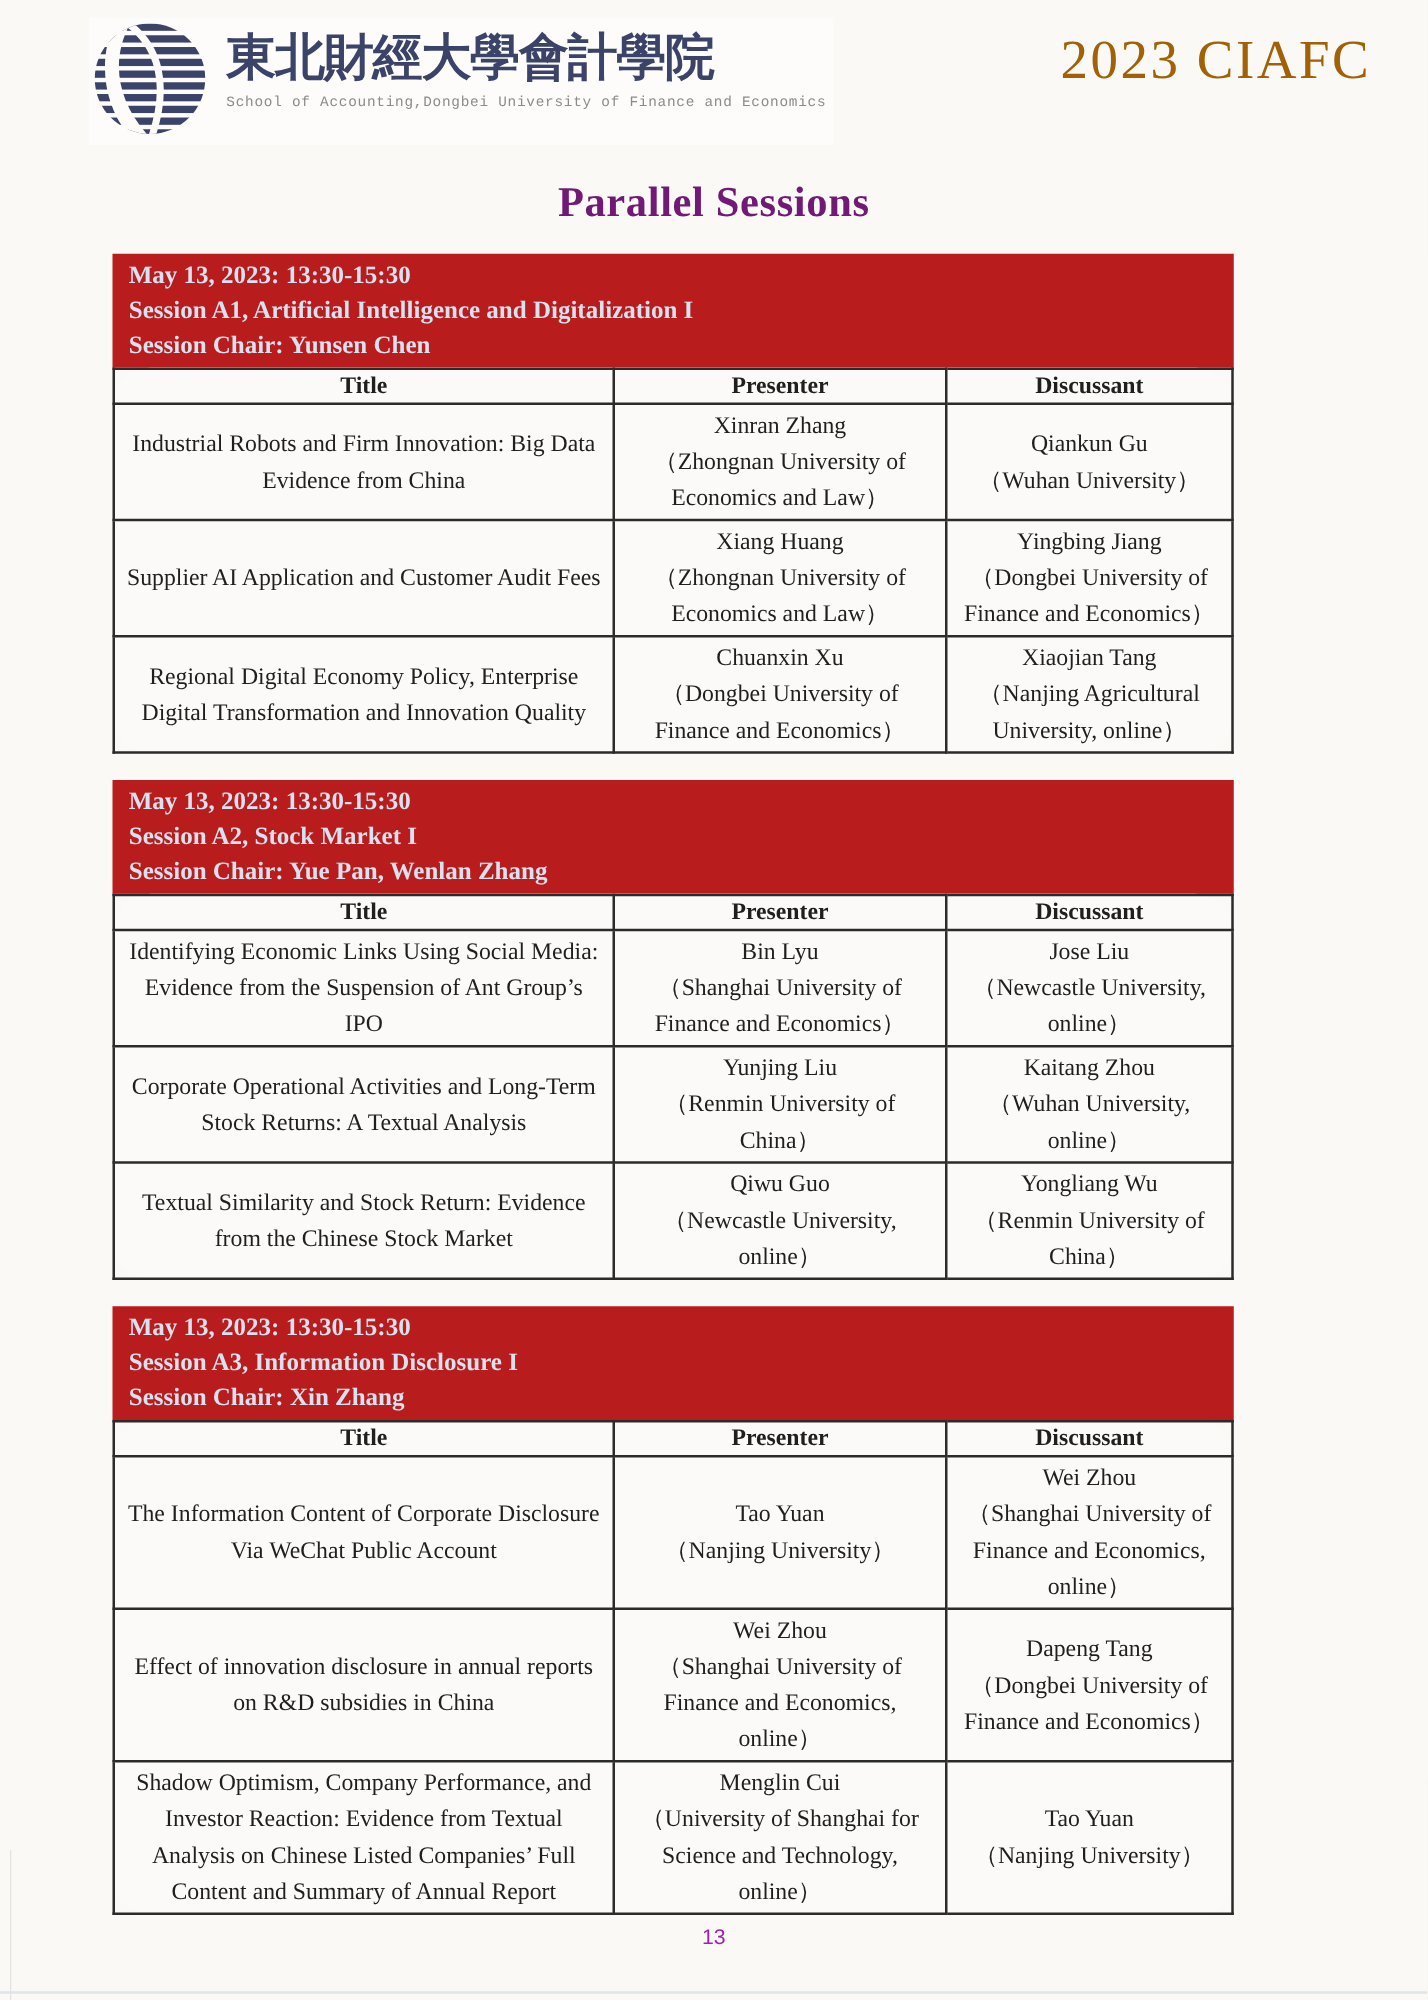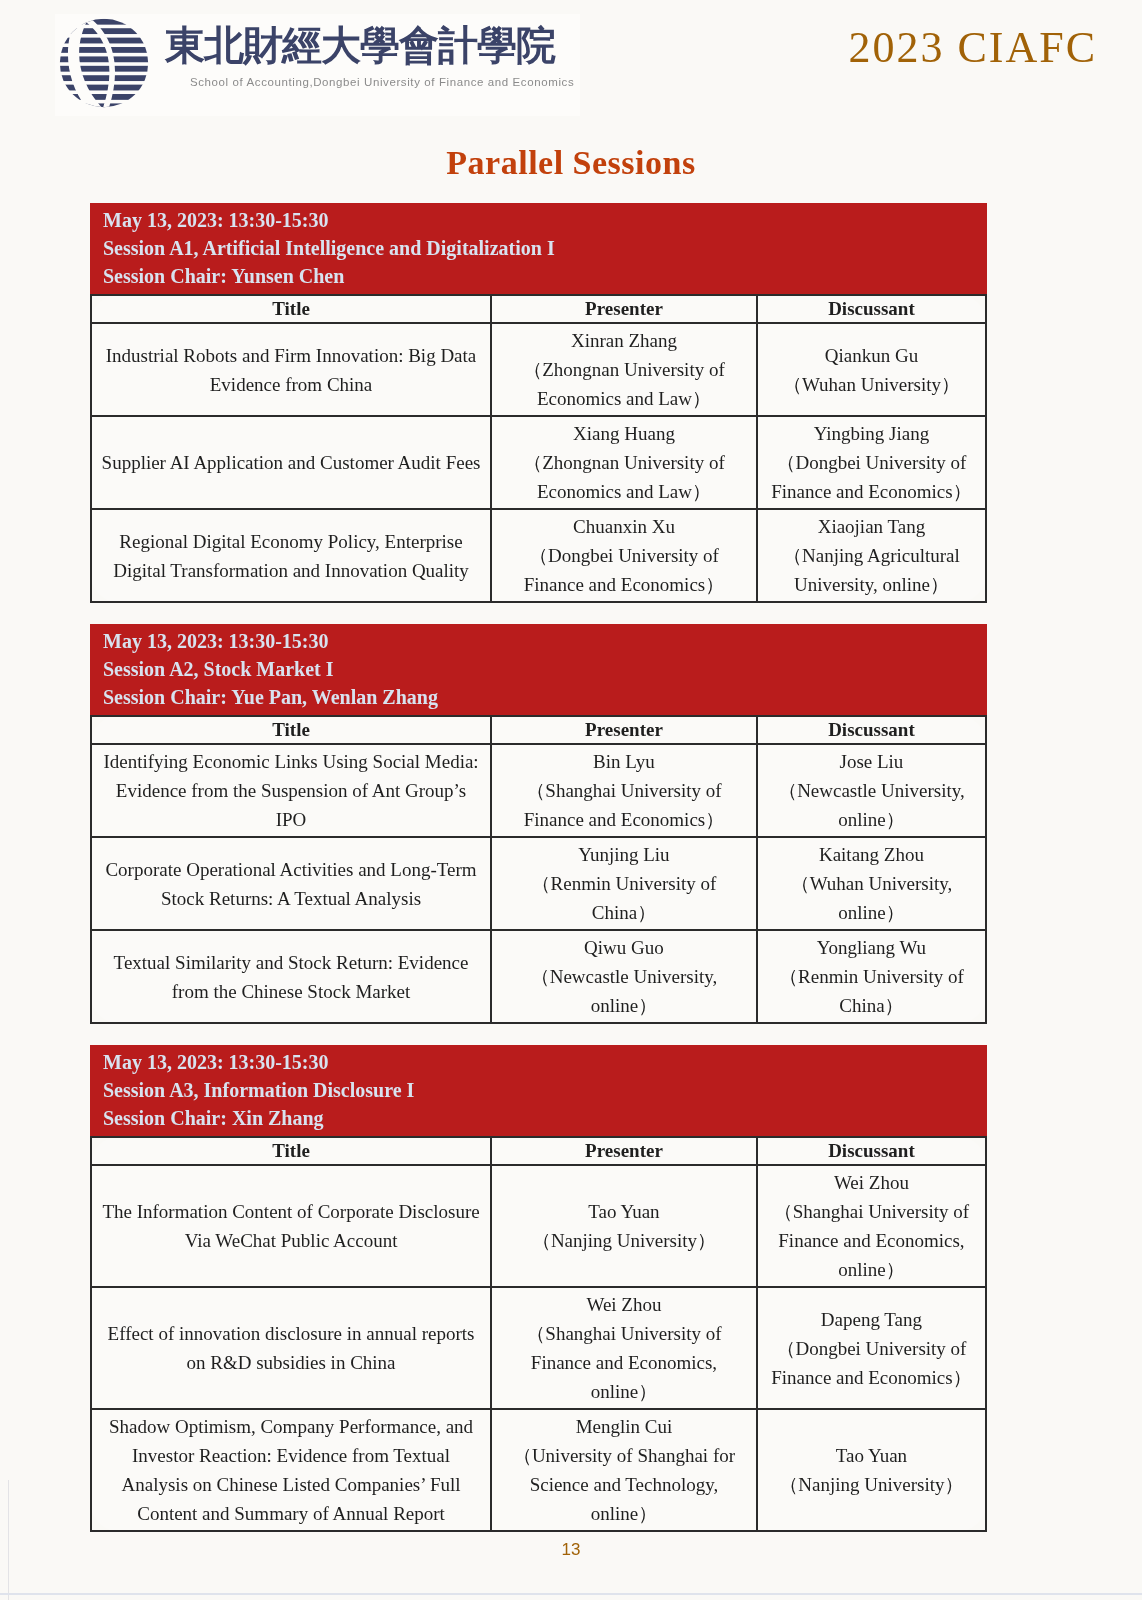--- a/index.html
+++ b/index.html
@@ -10,58 +10,57 @@
     height: 1600px;
     margin: 0 auto;
     background: #faf9f6;
     font-family: "Liberation Serif", serif;
     color: #1f1f1f;
     overflow: hidden;
   }
   
   .header { position: relative; height: 118px; }
   .logo-block {
-    position: absolute; left: 55px; top: 14px;
+    position: absolute; left: 71px; top: 14px;
     display: flex; align-items: flex-start; gap: 14px;
     background: #fdfcfa; padding: 2px 6px 6px 2px;
   }
   .globe { width: 94px; height: 94px; flex: 0 0 auto; }
   .logo-text { padding-top: 6px; }
   .logo-cn {
     font-family: "Liberation Serif", serif;
     font-weight: bold;
     font-size: 40px;
     line-height: 48px;
     color: #3b4368;
     letter-spacing: -1px;
     white-space: nowrap;
   }
   .logo-en {
     margin-top: 6px;
-    font-family: Liberation Sans, sans-serif;
+    font-family: Liberation Mono, monospace;
     font-size: 11.5px;
     letter-spacing: 0.6px;
     color: #8b8b8b;
     white-space: nowrap;
-    margin-left: 25px;
   }
   .event-mark {
     position: absolute; right: 45px; top: 22px;
     font-family: "Liberation Serif", serif;
     font-size: 44px;
     letter-spacing: 2px;
     color: #a16207;
   }
   
   .page-title {
     margin-top: 26px;
     text-align: center;
     font-size: 34px;
     font-weight: bold;
-    color: #c2410c;
+    color: #701a75;
     letter-spacing: 0.5px;
   }
   
   .session { width: 897px; margin: 21px 0 0 90px; }
   .session-head {
     background: #b91c1c;
     color: #d8e2ef;
     font-weight: bold;
     font-size: 20px;
     line-height: 28px;
@@ -94,21 +93,21 @@
     padding: 2px 8px;
   }
   .person-name { line-height: 29px; }
   .person-affil { line-height: 29px; }
   
   .page-number {
     margin-top: 8px;
     text-align: center;
     font-family: "Liberation Sans", sans-serif;
     font-size: 17px;
-    color: #a16207;
+    color: #a21caf;
   }
   .bottom-line {
     position: absolute;
     left: 0; right: 0; bottom: 5px;
     height: 2px;
     background: #dfe3ec;
   }
   .left-edge-line {
     position: absolute;
     left: 8px; top: 1480px; bottom: 0;

